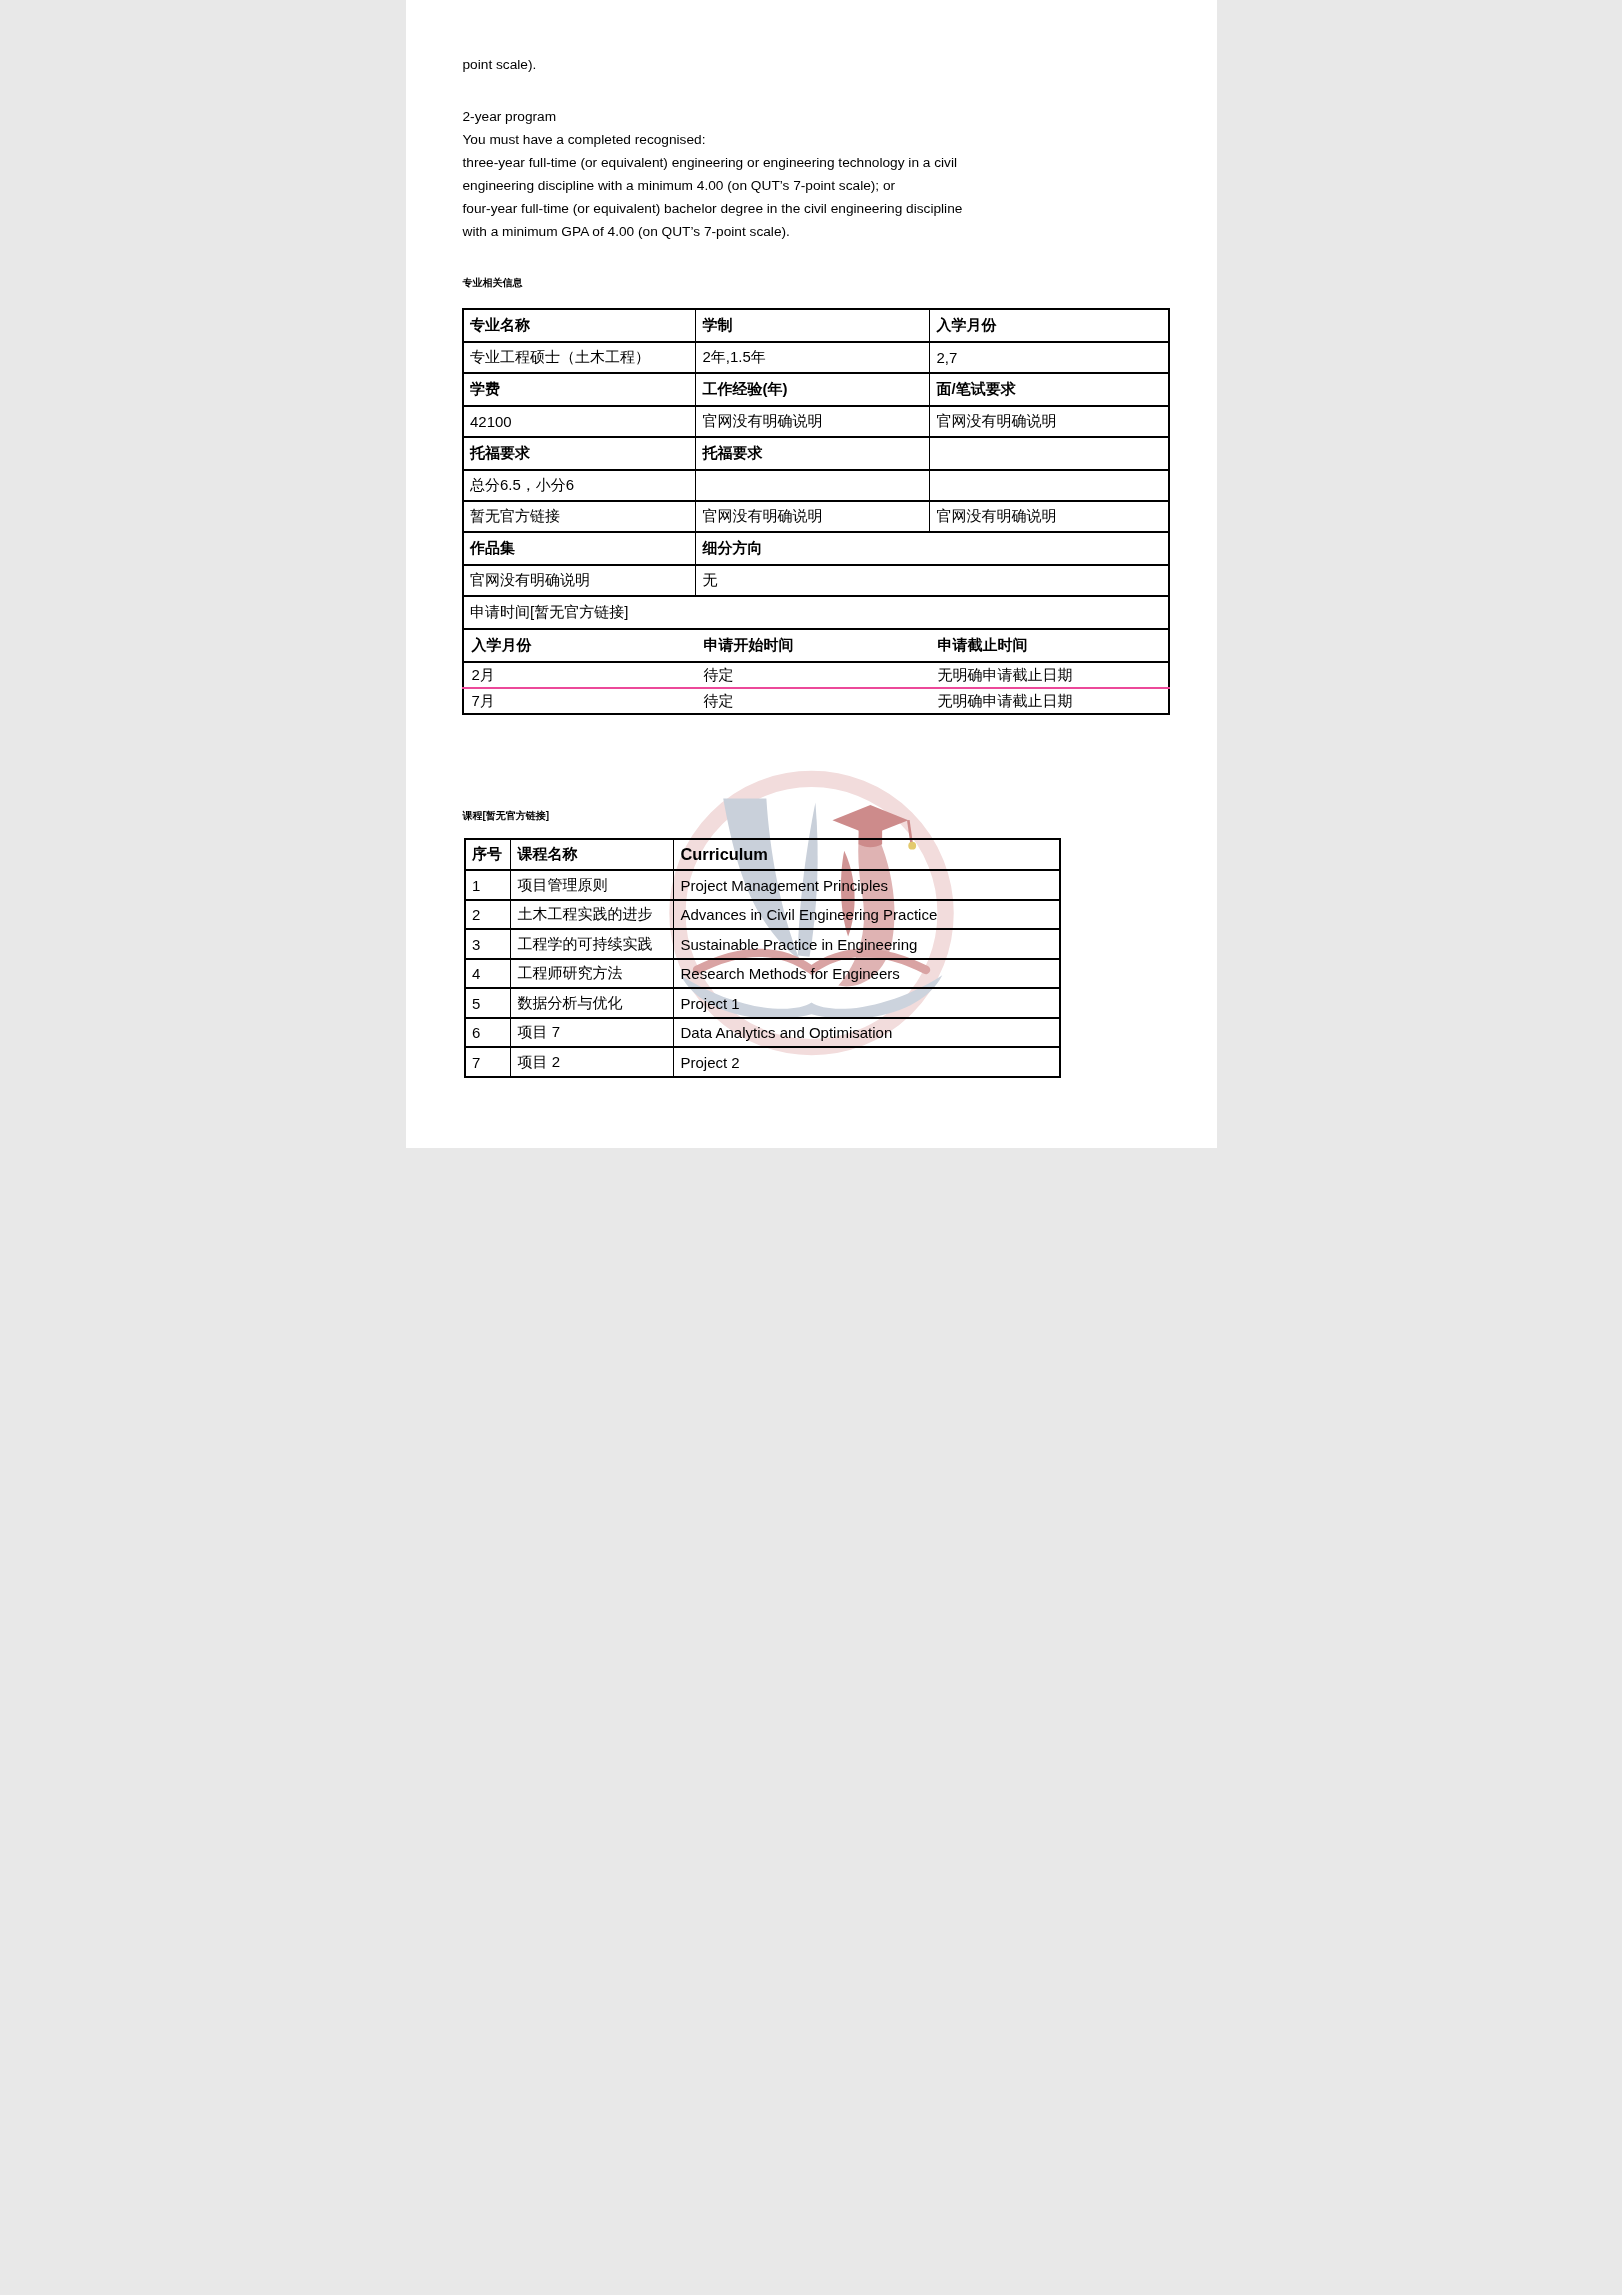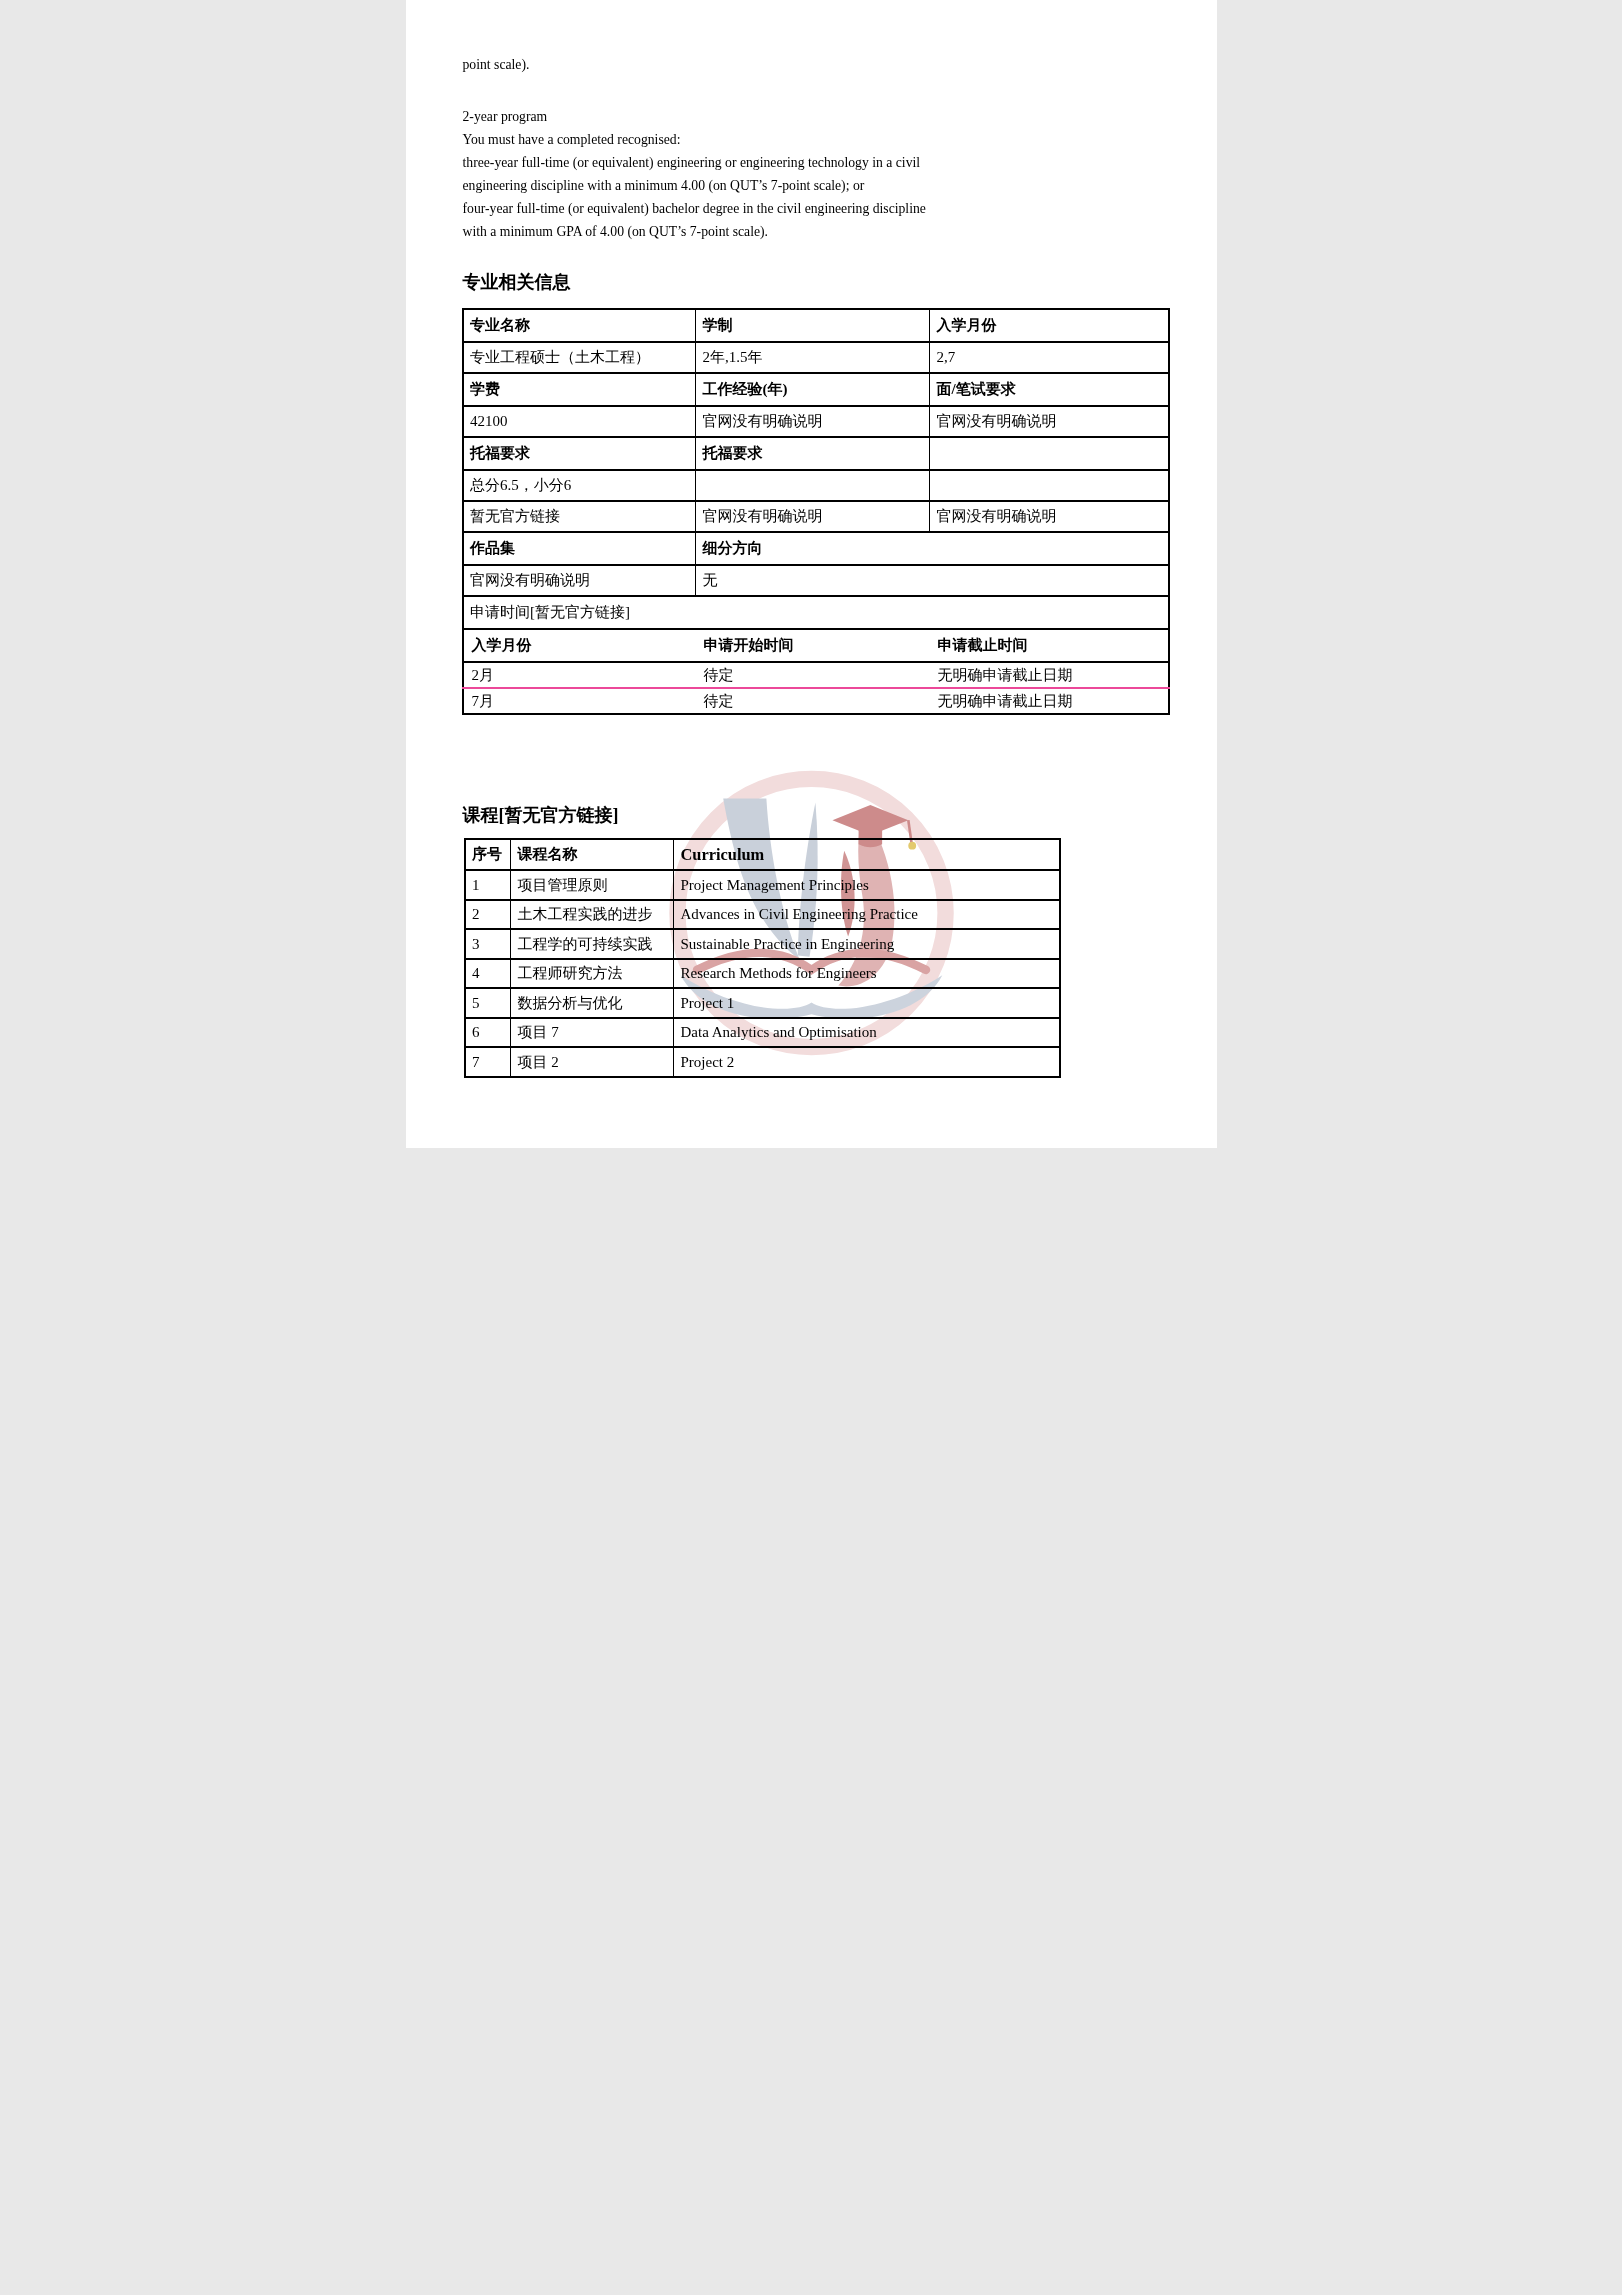--- a/index.html
+++ b/index.html
@@ -1,32 +1,32 @@
 <!DOCTYPE html>
 <html lang="zh" style="font-size:10.5px"><head>
 <meta charset="utf-8">
 <style>
   html,body{margin:0;padding:0;background:#e8e8e8;}
   .page{
     position:relative;
     width:811px;height:1148px;
     margin:0 auto;
     background:#ffffff;
-    font-family:Liberation Serif, serif;
+    font-family:Liberation Sans, sans-serif;
     color:#000;
     overflow:hidden;
   }
   .layer{position:absolute;z-index:1;}
   
   .watermark{position:absolute;left:242px;top:759px;width:327px;height:308px;z-index:0;}
   
   .top-text{left:57px;top:53px;width:707px;font-size:13.7px;line-height:23px;}
   .top-text .gap{height:29px;}
   
-  .sec-title{font-size:18px;font-weight:bold;line-height:19.6px;}
+  .sec-title{font-size:10px;font-weight:bold;line-height:19.6px;}
   .sec1-title{left:57px;top:273px;}
   .sec2-title{left:57px;top:806px;}
   
   table{border-collapse:collapse;table-layout:fixed;background:transparent;}
   td{
     vertical-align:middle;
     padding:0 5.2px 0 6.5px;
     font-size:15px;
     border-left:1.3px solid #000;
     border-right:1.3px solid #000;

